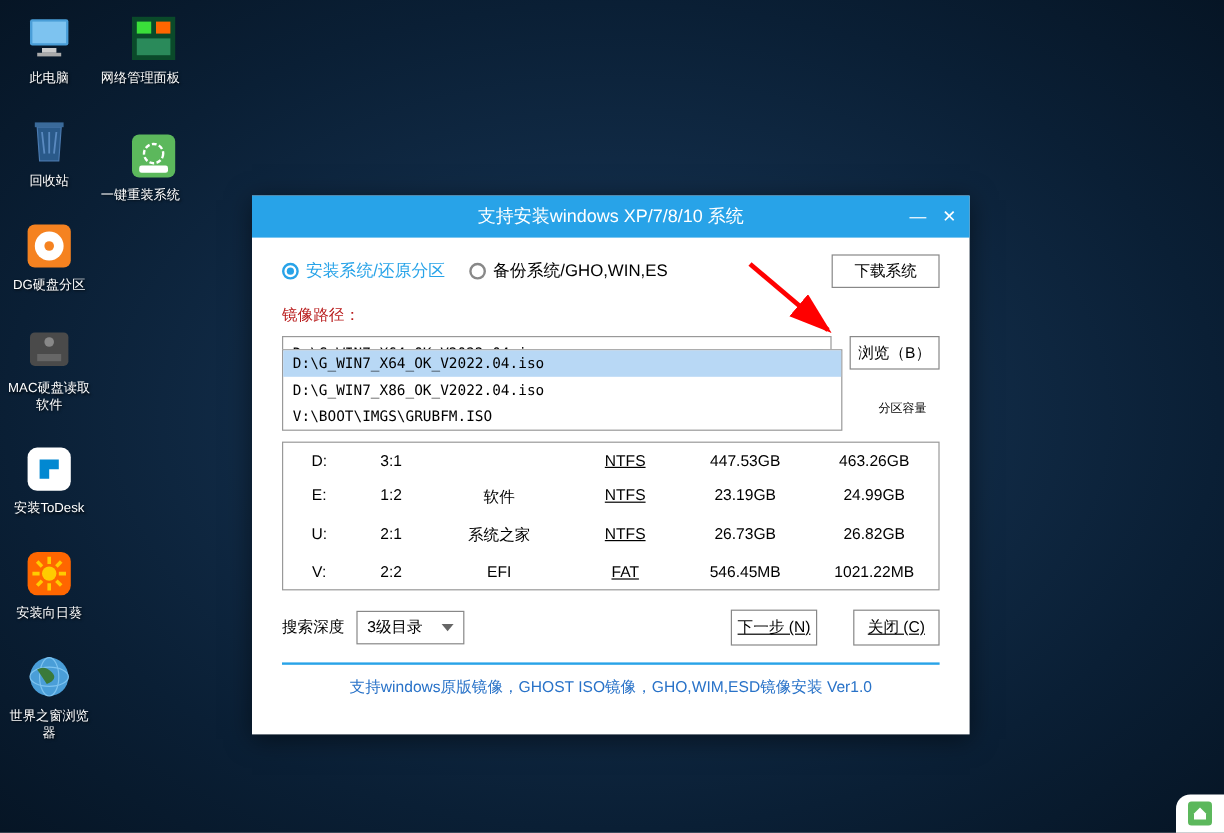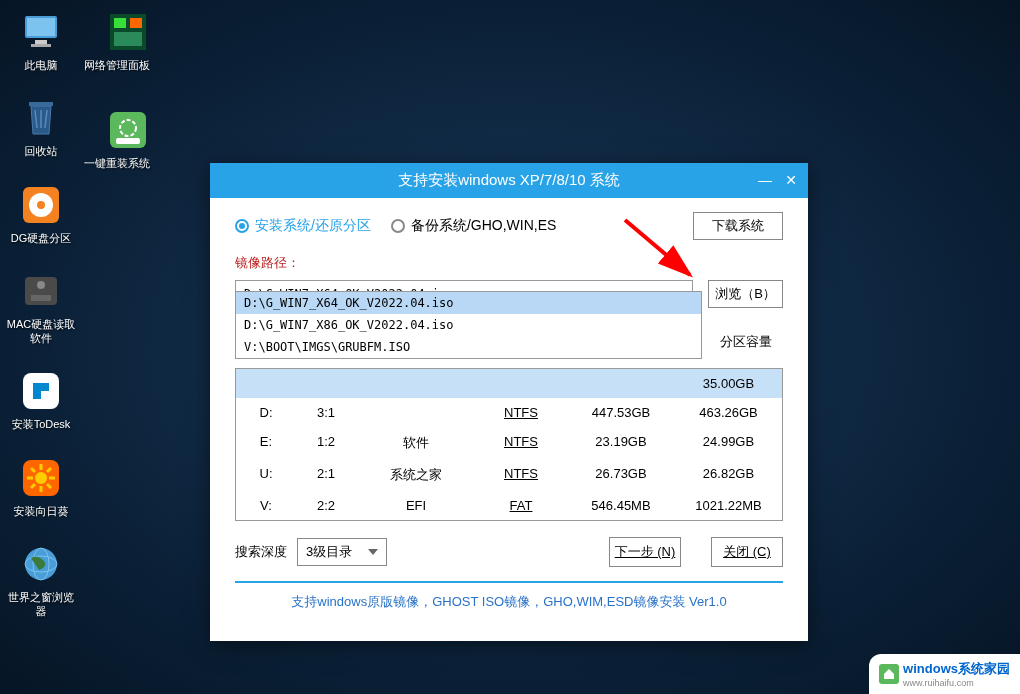--- a/index.html
+++ b/index.html
@@ -446,29 +446,21 @@
     </div>
 
     <div class="dropdown-list">
       <div class="dropdown-item selected">D:\G_WIN7_X64_OK_V2022.04.iso</div>
       <div class="dropdown-item">D:\G_WIN7_X86_OK_V2022.04.iso</div>
       <div class="dropdown-item">V:\BOOT\IMGS\GRUBFM.ISO</div>
     </div>
 
     <div class="table-container">
       <div style="position:relative;height:0">
-        <div style="position:absolute;right:10px;top:-36px;font-size:13px">分区容量</div>
-      </div>
-      <div class="table-row highlighted">
-        <div class="col-drive"></div>
-        <div class="col-num"></div>
-        <div class="col-name"></div>
-        <div class="col-fs"></div>
-        <div class="col-free"></div>
-        <div class="col-total">35.00GB</div>
+        <div style="position:absolute;right:10px;top:-36px;font-size:10px">分区容量</div>
       </div>
       <div class="table-row">
         <div class="col-drive">D:</div>
         <div class="col-num">3:1</div>
         <div class="col-name"></div>
         <div class="col-fs">NTFS</div>
         <div class="col-free">447.53GB</div>
         <div class="col-total">463.26GB</div>
       </div>
       <div class="table-row">
@@ -521,17 +513,13 @@
   </defs>
   <line x1="5" y1="5" x2="70" y2="60" stroke="#ff0000" stroke-width="4" marker-end="url(#arrowhead)"></line>
 </svg>
 
 <div class="watermark">
   <div class="watermark-icon">
     <svg width="14" height="14" viewBox="0 0 14 14">
         <path d="M2 7 L7 2 L12 7 L12 12 L2 12 Z" fill="#fff"></path>
       </svg>
   </div>
-  <div>
-    <div class="watermark-text">windows系统家园</div>
-    <div class="watermark-sub">www.ruihaifu.com</div>
-  </div>
 </div>
 
 </body></html>

